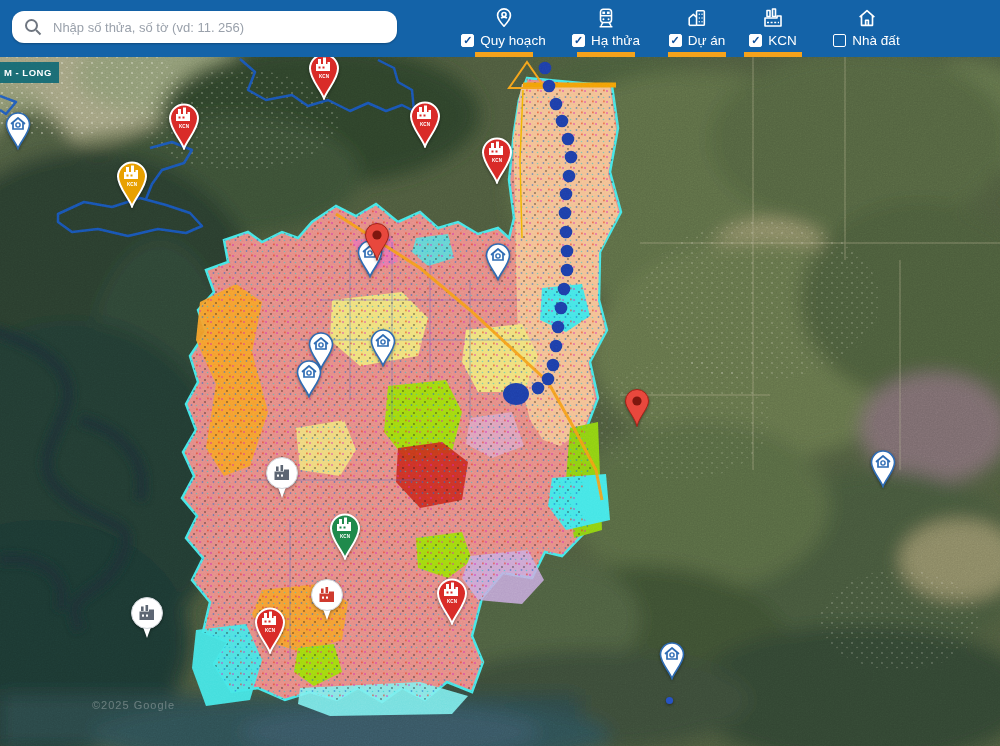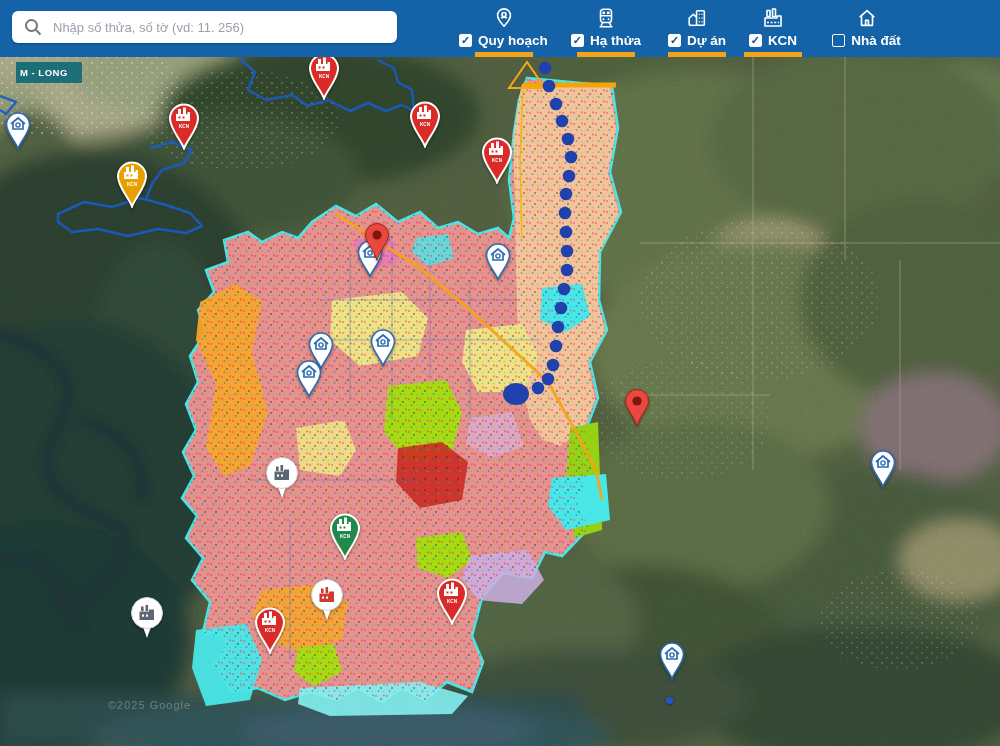--- a/index.html
+++ b/index.html
@@ -2,42 +2,42 @@
 <html><head>
 <meta charset="utf-8">
 <style>
   html,body{margin:0;padding:0;width:1000px;height:746px;overflow:hidden;
     font-family:"Liberation Sans",sans-serif;background:#4d5a3d;}
   .stage{position:relative;width:1000px;height:746px;overflow:hidden;}
 
   
   .header{position:absolute;left:0;top:0;width:1000px;height:57px;background:#1463a8;z-index:100;}
   .searchbox{position:absolute;left:12px;top:11px;width:385px;height:32px;background:#fff;
-    border-radius:6px;display:flex;align-items:center;box-shadow:0 1px 2px rgba(0,0,0,.25);}
+    border-radius:12px;display:flex;align-items:center;box-shadow:0 1px 2px rgba(0,0,0,.25);}
   .searchbox .mag{margin-left:12px;flex:0 0 auto;display:flex;}
   .searchbox input{border:0;outline:none;background:transparent;flex:1;margin-left:9px;
     font-size:13px;color:#333;font-family:"Liberation Sans",sans-serif;}
   .searchbox input::placeholder{color:#9aa1ab;}
   .tab{position:absolute;top:0;height:57px;display:flex;flex-direction:column;align-items:center;
     justify-content:flex-start;cursor:pointer;}
   .tab .tab-icon{height:26px;margin-top:5px;display:flex;align-items:center;}
   .tab .tab-row{display:flex;align-items:center;gap:6px;margin-top:2px;}
   .cb{width:13px;height:13px;border:1.5px solid #fff;border-radius:2px;background:transparent;
     display:flex;align-items:center;justify-content:center;font-size:11px;line-height:11px;
     font-weight:bold;color:transparent;box-sizing:border-box;}
   .tab.checked .cb{background:#fff;color:#11509b;}
-  .tab-label{color:#fff;font-size:13.5px;font-weight:bold;white-space:nowrap;}
+  .tab-label{color:#fff;font-size:13.5px;font-weight:normal;white-space:nowrap;}
   .tab-underline{display:none;position:absolute;bottom:0;height:5px;width:58px;background:#f5a21b;}
   .tab.underlined .tab-underline{display:block;}
 
   
   .map-svg{position:absolute;left:0;top:0;z-index:1;}
-  .region-label{position:absolute;left:16px;top:62px;z-index:40;background:rgba(16,106,118,.92);
-    color:#fff;font-size:9.5px;font-weight:bold;padding:5px 14px 5px 4px;letter-spacing:.5px;}
-  .attribution{position:absolute;left:108px;top:699px;z-index:40;font-size:11px;
+  .region-label{position:absolute;left:0;top:62px;z-index:40;background:rgba(16,106,118,.92);
+    color:#fff;font-size:9.5px;font-weight:bold;padding:5px 7px 5px 4px;letter-spacing:.5px;}
+  .attribution{position:absolute;left:92px;top:699px;z-index:40;font-size:11px;
     color:rgba(235,235,235,.32);letter-spacing:1px;}
   .marker{position:absolute;z-index:50;cursor:pointer;}
   .marker svg{display:block;filter:drop-shadow(0 1px 1.5px rgba(0,0,0,.4));}
 </style>
 </head>
 <body>
 
 <div class="stage">
 
   <svg class="map-svg" width="1000" height="746" viewBox="0 0 1000 746">

